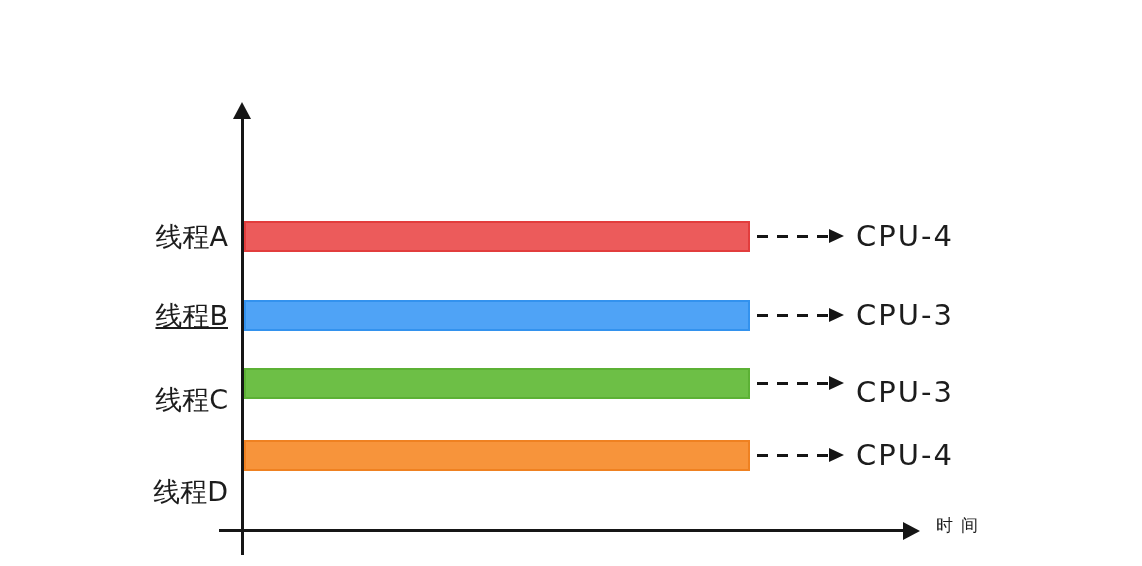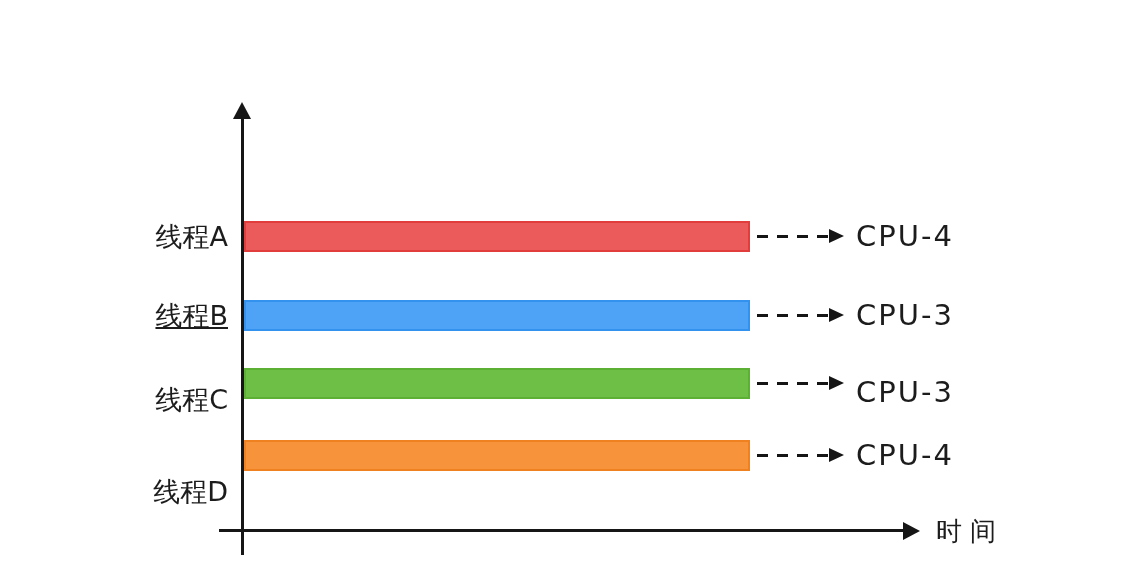--- a/index.html
+++ b/index.html
@@ -23,21 +23,21 @@
     border-left: 9px solid transparent; border-right: 9px solid transparent;
     border-bottom: 17px solid #161616;
   }
   .x-arrow {
     position: absolute; left: 903px; top: 522px; width: 0; height: 0;
     border-top: 9px solid transparent; border-bottom: 9px solid transparent;
     border-left: 17px solid #161616;
   }
   .xlabel {
     position: absolute; left: 936px; top: 514px;
-    font-size: 26px; letter-spacing: 8px; color: #1c1c1c; white-space: nowrap;
+    font-size: 17px; letter-spacing: 8px; color: #1c1c1c; white-space: nowrap;
   }
   
   .bar {
     position: absolute; left: 244px; width: 506px; height: 31px;
     box-sizing: border-box; border: 2px solid transparent;
   }
   .bar.r0 { top: 221px; }
   .bar.r1 { top: 300px; }
   .bar.r2 { top: 368px; }
   .bar.r3 { top: 440px; }

